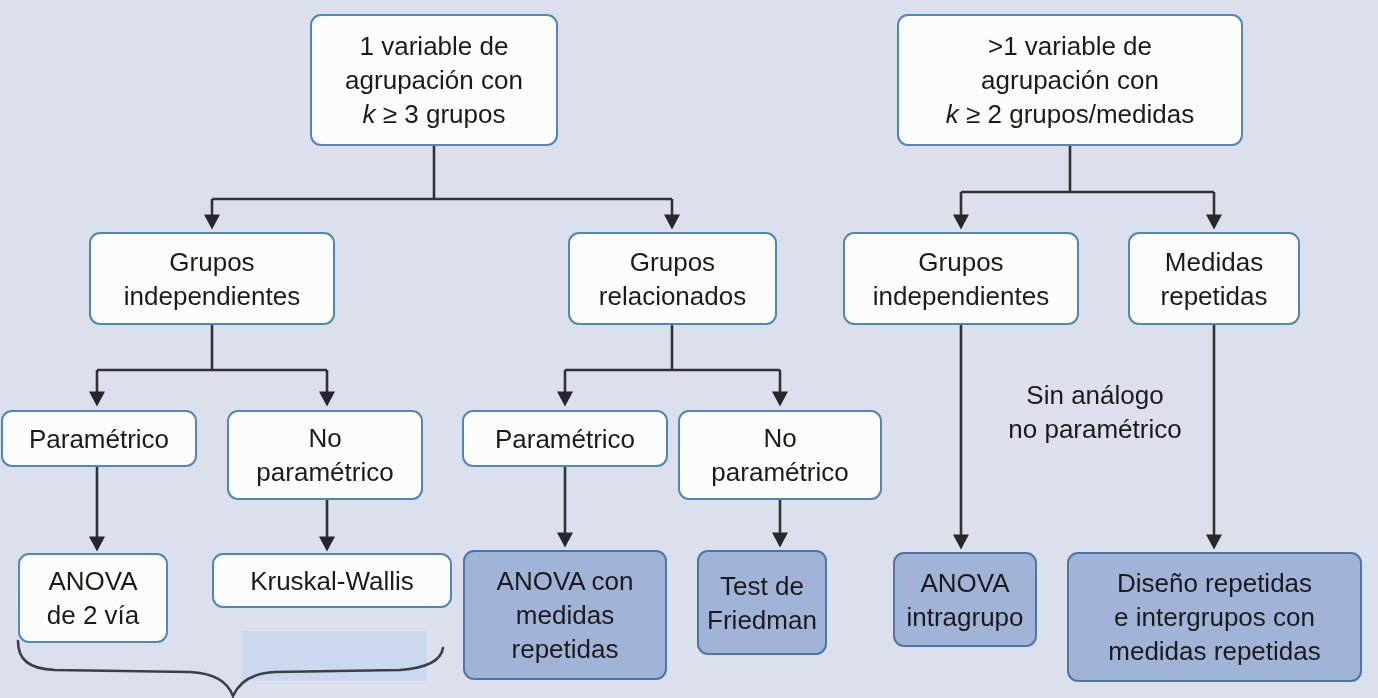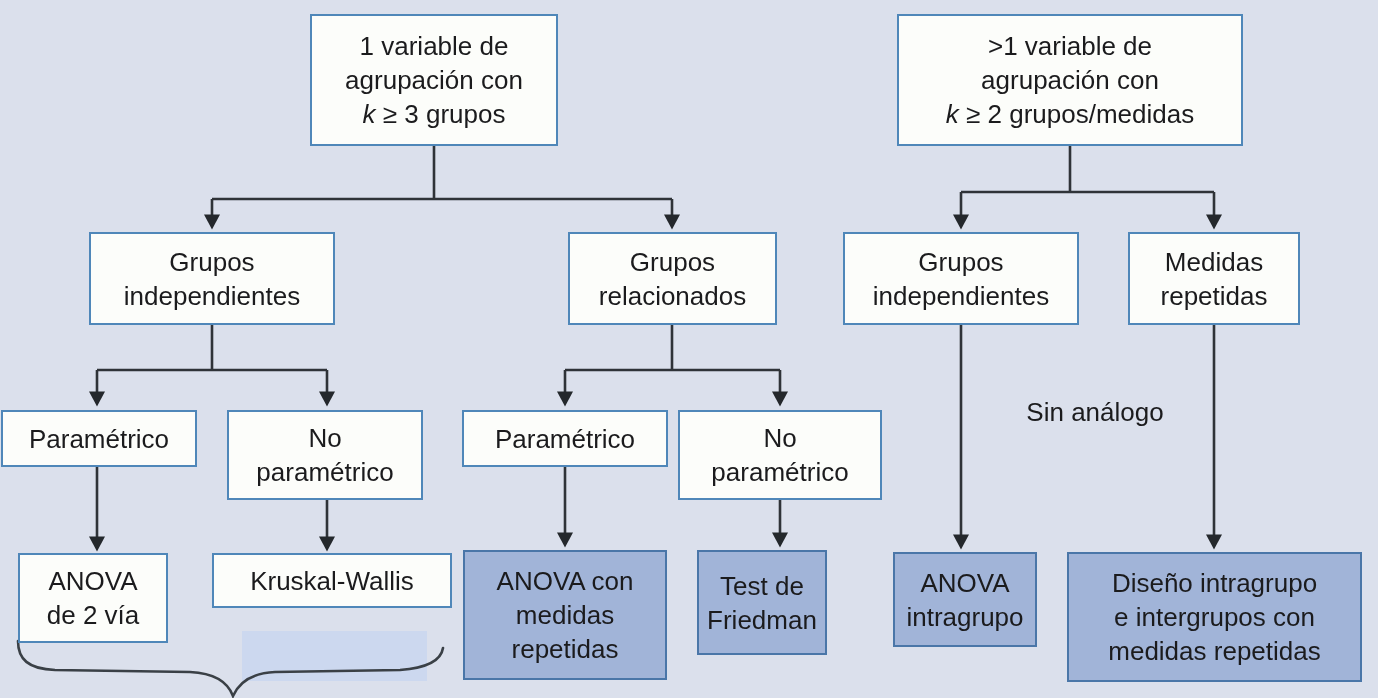--- a/index.html
+++ b/index.html
@@ -52,20 +52,21 @@
     position: absolute;
     box-sizing: border-box;
     display: flex;
     flex-direction: column;
     align-items: center;
     justify-content: center;
     text-align: center;
     font-size: 26px;
     line-height: 34px;
     color: var(--text);
+    border-radius: 11px;
   }
   .decision {
     background: var(--decision_fill);
     border: 2px solid var(--decision_border);
   }
   .result {
     background: var(--result_fill);
     border: 2.5px solid var(--result_border);
   }
   .note {
@@ -158,20 +159,21 @@
     <div class="line">Paramétrico</div>
   </div>
 
   <div class="node decision" style="left:678px;top:410px;width:204px;height:90px">
     <div class="line">No</div>
     <div class="line">paramétrico</div>
   </div>
 
   <div class="node note" style="left:970px;top:376px;width:250px;height:72px">
     <div class="line">Sin análogo</div>
+    <div class="line">no paramétrico</div>
   </div>
 
   <div class="node decision" style="left:18px;top:553px;width:150px;height:90px">
     <div class="line">ANOVA</div>
     <div class="line">de 2 vía</div>
   </div>
 
   <div class="node decision" style="left:212px;top:553px;width:240px;height:55px">
     <div class="line">Kruskal-Wallis</div>
   </div>
@@ -186,18 +188,18 @@
     <div class="line">Test de</div>
     <div class="line">Friedman</div>
   </div>
 
   <div class="node result" style="left:893px;top:552px;width:144px;height:95px">
     <div class="line">ANOVA</div>
     <div class="line">intragrupo</div>
   </div>
 
   <div class="node result" style="left:1067px;top:552px;width:295px;height:130px">
-    <div class="line">Diseño intragrupo</div>
+    <div class="line">Diseño repetidas</div>
     <div class="line">e intergrupos con</div>
     <div class="line">medidas repetidas</div>
   </div>
 
 </div>
 
 </body></html>

